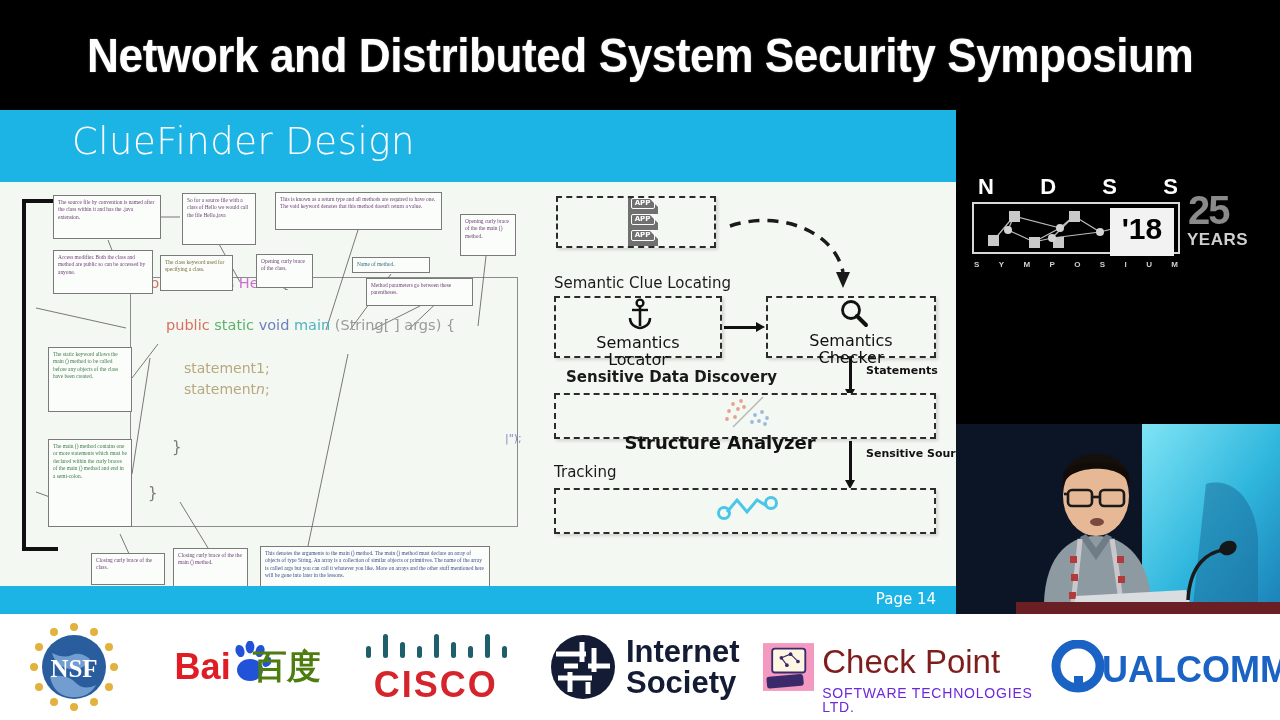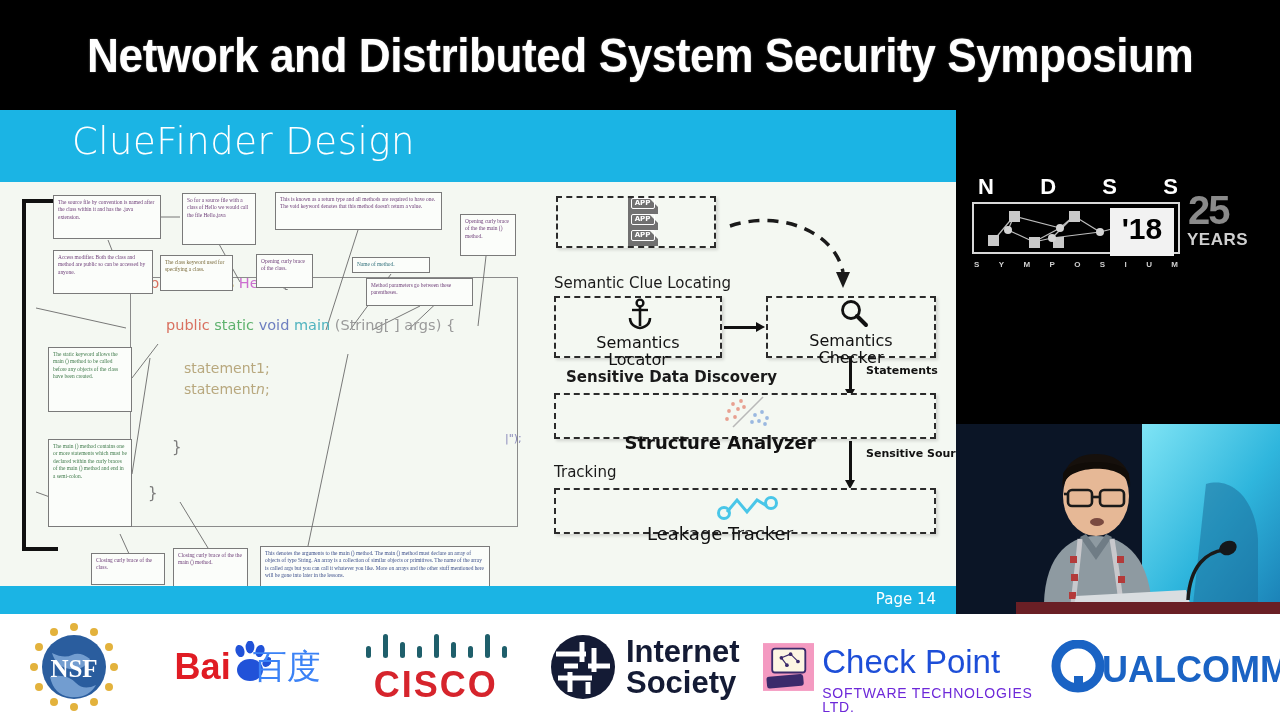--- a/index.html
+++ b/index.html
@@ -382,21 +382,20 @@
         <div class="flow-label" style="left:6px; top:275px; font-size:15px;">Tracking</div>
 
         <div class="dashbox" style="left:6px; top:300px; width:382px; height:46px;">
           <span style="margin-left:10px;">
             <svg width="70" height="30" viewBox="0 0 70 30">
               <polyline points="12,22 22,10 32,22 42,10 52,16" fill="none" stroke="#49c6e8" stroke-width="3"></polyline>
               <circle cx="9" cy="23" r="5.5" fill="none" stroke="#49c6e8" stroke-width="3"></circle>
               <circle cx="56" cy="13" r="5.5" fill="none" stroke="#49c6e8" stroke-width="3"></circle>
             </svg>
           </span>
-          <span class="flow-box-text" style="font-size:18px; flex:1; margin-right:50px;">Leakage Tracker</span>
         </div>
 
       </div>
     </div>
 
     <div class="slide-footer">
       <div class="page-num">Page 14</div>
     </div>
   </div>
 
@@ -531,21 +530,21 @@
 
     <div class="sp" style="width:200px;">
       <span class="sp-text" style="font-size:36px;font-weight:bold;color:#e01c24;">Bai</span>
       <svg width="42" height="42" viewBox="0 0 42 42" style="margin:0 -2px 10px -2px;">
         <ellipse cx="11" cy="10" rx="4.4" ry="6.2" fill="#2152d8" transform="rotate(-18 11 10)"></ellipse>
         <ellipse cx="21" cy="6" rx="4.4" ry="6.4" fill="#2152d8"></ellipse>
         <ellipse cx="31" cy="10" rx="4.4" ry="6.2" fill="#2152d8" transform="rotate(18 31 10)"></ellipse>
         <ellipse cx="38" cy="21" rx="4" ry="5.4" fill="#2152d8" transform="rotate(40 38 21)"></ellipse>
         <ellipse cx="21" cy="29" rx="13" ry="11" fill="#2152d8"></ellipse>
       </svg>
-      <span class="sp-text" style="font-size:34px;font-weight:normal;color:#3b82f6;margin-left:-16px;">百度</span>
+      <span class="sp-text" style="font-size:34px;font-weight:bold;color:#4d7c0f;margin-left:-16px;">百度</span>
     </div>
 
     <div class="sp" style="width:180px;flex-direction:column;">
       <svg width="160" height="34" viewBox="0 0 160 34">
         <g fill="#1f5f6b">
           <rect x="10" y="18" width="5" height="12" rx="2.5"></rect>
           <rect x="27" y="6" width="5" height="24" rx="2.5"></rect>
           <rect x="44" y="14" width="5" height="16" rx="2.5"></rect>
           <rect x="61" y="18" width="5" height="12" rx="2.5"></rect>
           <rect x="78" y="6" width="5" height="24" rx="2.5"></rect>
@@ -589,21 +588,21 @@
             <circle cx="26" cy="24" r="2"></circle>
           </g>
         <g stroke="#3b2a6b" stroke-width="1.2">
             <line x1="20" y1="16" x2="30" y2="12"></line>
             <line x1="30" y1="12" x2="38" y2="20"></line>
             <line x1="20" y1="16" x2="26" y2="24"></line>
           </g>
         <rect x="4" y="35" width="40" height="13" rx="3" fill="#3b2a6b" transform="rotate(-5 24 41)"></rect>
       </svg>
       <span style="display:flex;flex-direction:column;line-height:1.0;">
-        <span class="sp-text" style="font-size:33px;color:#1d4ed8;margin-top:25px;">Check Point</span>
+        <span class="sp-text" style="font-size:33px;color:#7f1d1d;margin-top:25px;">Check Point</span>
         <span class="sp-text" style="font-size:14px;color:#6d28d9;letter-spacing:0.8px;margin-top:8px;">SOFTWARE TECHNOLOGIES LTD.</span>
       </span>
     </div>
 
     <div class="sp" style="flex:1;">
       <svg width="230" height="54" viewBox="0 0 230 54">
         <circle cx="28" cy="26" r="22" fill="none" stroke="#1a63c4" stroke-width="9"></circle>
         <rect x="24" y="36" width="9" height="16" fill="#1a63c4"></rect>
         <text x="52" y="42" font-family="Liberation Sans, sans-serif" font-size="36" font-weight="bold" fill="#1a63c4">UALCOMM</text>
       </svg>

